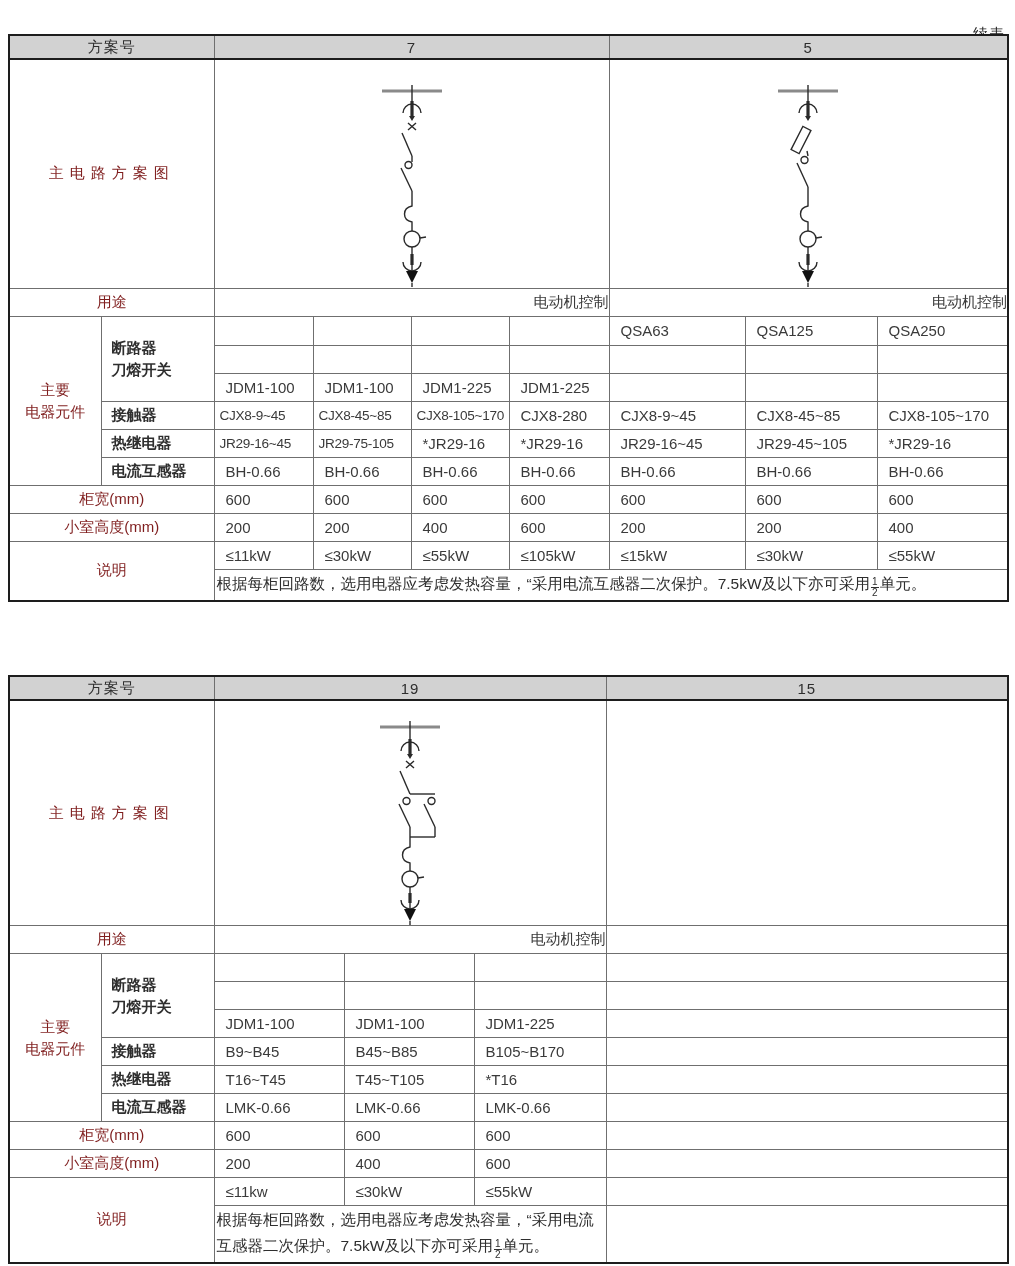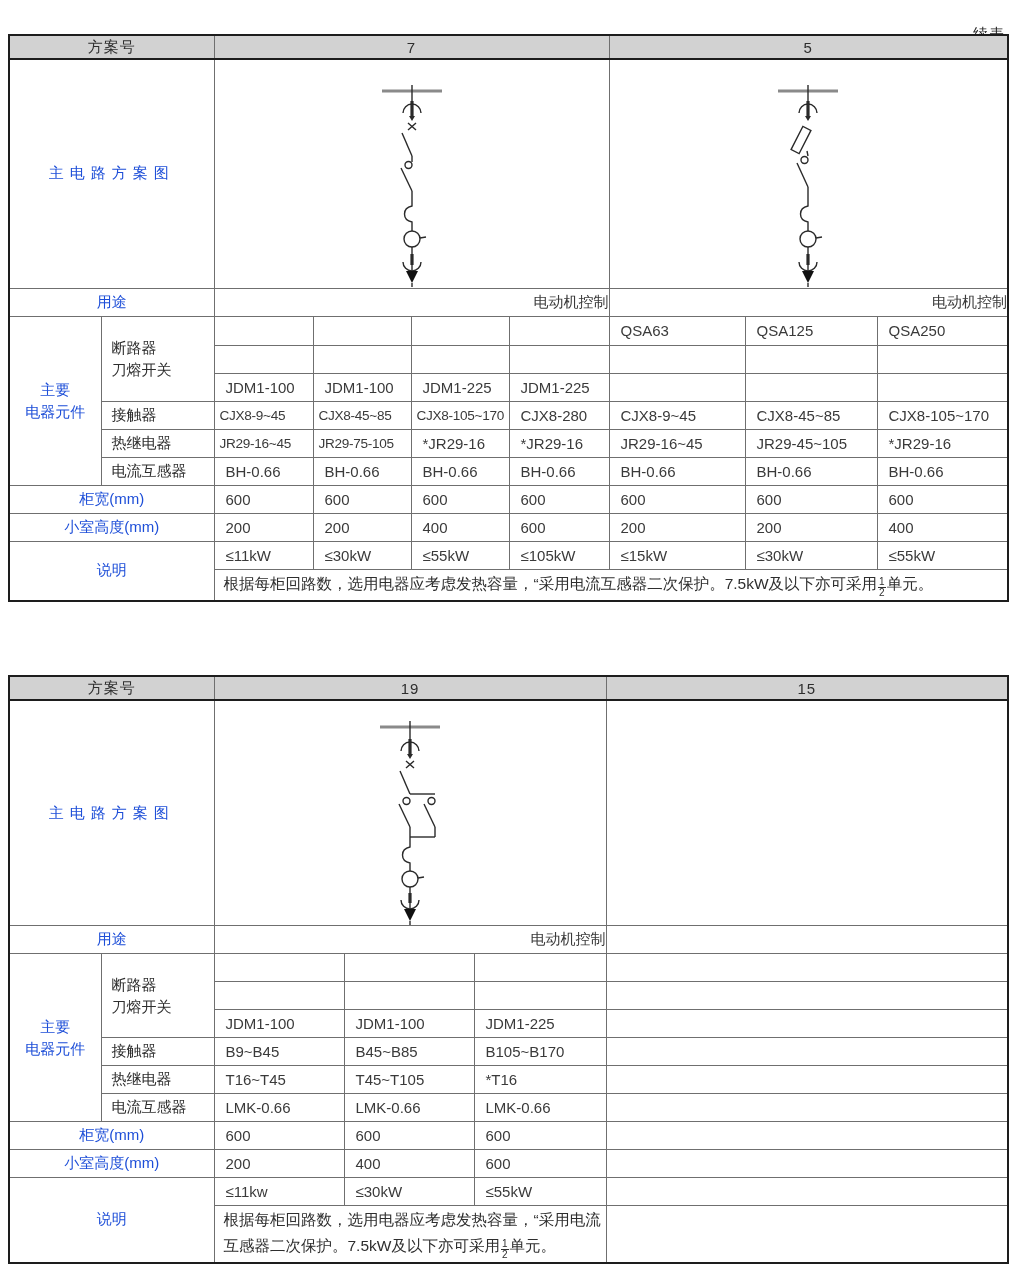--- a/index.html
+++ b/index.html
@@ -16,28 +16,28 @@
   }
   td,th{
     border:1px solid #6f6f6f;font-size:15px;font-weight:normal;color:#3a3a3a;
     padding:0 2px 0 11px;text-align:left;vertical-align:middle;
     white-space:nowrap;overflow:hidden;
   }
   tr.hdr th{
     background:#d2d2d2;text-align:center;padding:0;font-size:15px;color:#2e2e2e;
     border-bottom:2px solid #1d1d1d;letter-spacing:1px;
   }
-  td.lbl{text-align:center;padding:0;color:#1d4ed8;}
-  td.lbl2{padding-left:10px;color:#2e2e2e;}
+  td.lbl{text-align:center;padding:0;color:#7f1d1d;}
+  td.lbl2{padding-left:10px;color:#2e2e2e;font-weight:bold;}
   td.diag{text-align:center;vertical-align:middle;padding:0;}
   td.ctr{text-align:right;padding:0;}
   td.tight{font-size:13.6px;letter-spacing:-0.3px;padding-left:5px;}
   td.spread{letter-spacing:6px;}
   .two-line span{display:block;line-height:22px;}
-  td.note-cell{padding-left:9px;font-size:15.5px;white-space:normal;line-height:26px;color:#2e2e2e;}
+  td.note-cell{padding-left:2px;font-size:15.5px;white-space:normal;line-height:26px;color:#2e2e2e;}
   .frac{
     display:inline-block;vertical-align:-7px;text-align:center;line-height:normal;margin:0 1px;
   }
   .frac .num{display:block;font-size:10px;line-height:10px;border-bottom:1px solid #2e2e2e;padding:0 1px;}
   .frac .den{display:block;font-size:10px;line-height:10px;padding:0 1px;}
   svg{display:block;margin:0 auto;}
 </style>
 </head>
 <body>
 

